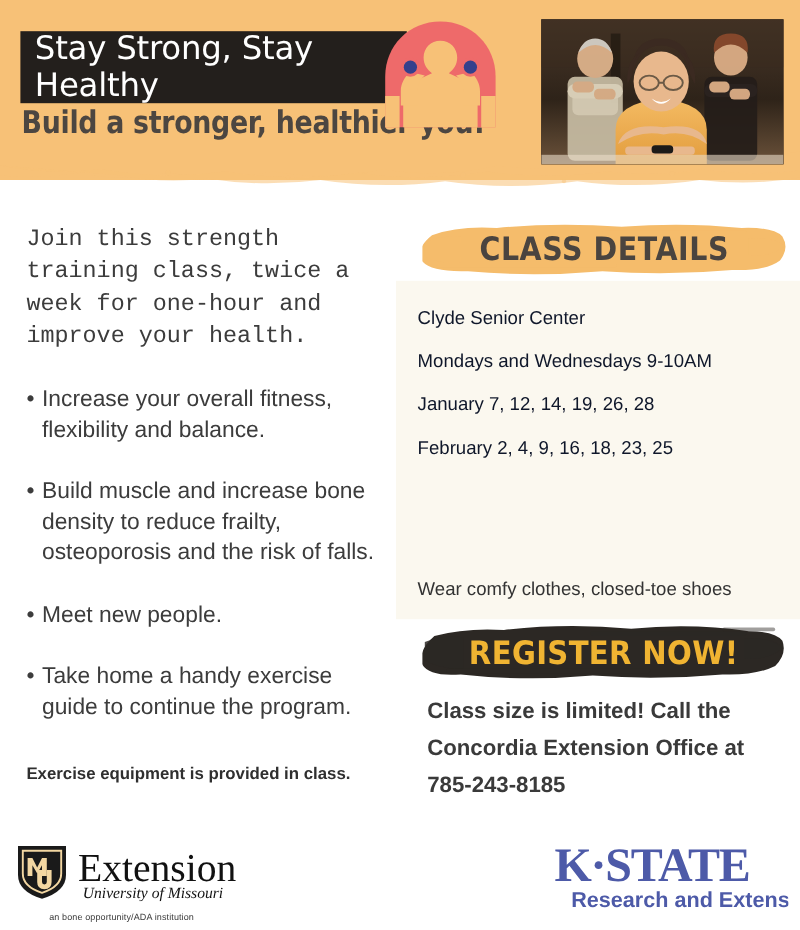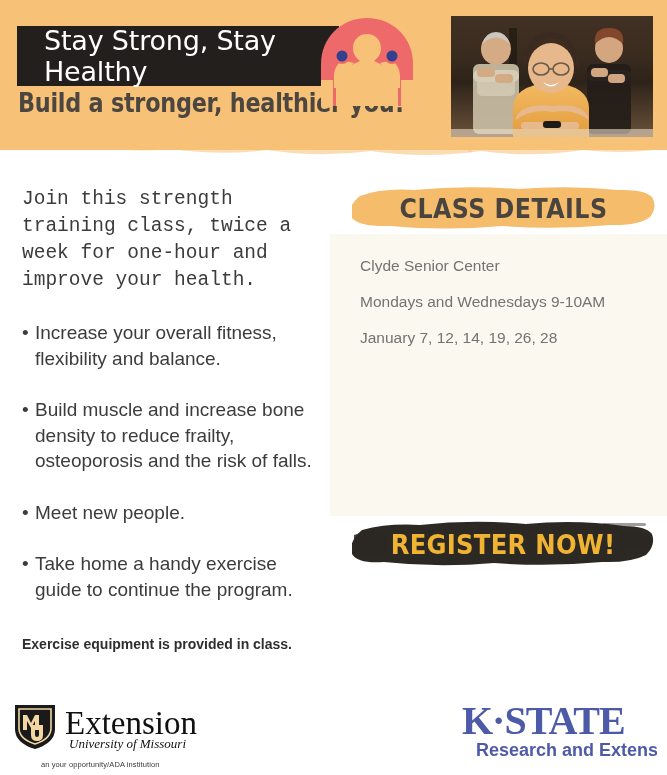--- a/index.html
+++ b/index.html
@@ -26,21 +26,21 @@
     position:absolute;left:17px;top:26px;
     width:322px;height:60px;
     background:#231f1c;
     display:flex;align-items:center;
     z-index:3;
   }
   .title-bar span{
     color:#ffffff;
     font-size:27px;
     letter-spacing:-.2px;
-    padding-left:27px;
+    padding-left:12px;
     font-family:"DejaVu Sans", sans-serif;
     font-weight:400;
   }
   .logo-mark{
     position:absolute;left:315px;top:16px;width:105px;height:92px;z-index:5;
   }
   .tagline{
     position:absolute;left:18px;top:88px;z-index:3;
     font-family:"DejaVu Sans", sans-serif;
     font-weight:700;
@@ -98,23 +98,22 @@
     z-index:2;
   }
   .details-panel{
     position:absolute;left:330px;top:234px;width:337px;height:282px;
     background:#fbf8ef;
   }
   .details-list{
     position:absolute;left:348px;top:256px;width:305px;
   }
   .details-list .d-line{
-    font-size:15.5px;color:#737373;line-height:19px;margin-bottom:17px;
-    font-family:"Liberation Sans", sans-serif;
-    margin-left:12px;
+    font-size:15.5px;color:#0f172a;line-height:19px;margin-bottom:17px;
+    font-family:"Liberation Sans", sans-serif;
   }
   .details-note{
     position:absolute;left:348px;top:483px;
     font-size:15.5px;color:#333;
     font-family:"Liberation Sans", sans-serif;
   }
 
   .register-head{
     position:absolute;left:352px;top:521px;width:302px;height:46px;
   }
@@ -260,49 +259,52 @@
     </svg>
     <div class="label">CLASS DETAILS</div>
   </div>
 
   <div class="details-panel"></div>
 
   <div class="details-list">
     <div class="d-line">Clyde Senior Center</div>
     <div class="d-line">Mondays and Wednesdays 9-10AM</div>
     <div class="d-line">January 7, 12, 14, 19, 26, 28</div>
-  </div>
-
+    <div class="d-line">February 2, 4, 9, 16, 18, 23, 25</div>
+  </div>
+
+  <div class="details-note">Wear comfy clothes, closed-toe shoes</div>
 
   <div class="register-head">
     <svg viewBox="0 0 302 46" width="302" height="46" preserveAspectRatio="none" style="position:absolute;left:0;top:0;">
       <path d="M10 9 q26 -7 58 -5 q52 -6 106 -1 q50 -5 98 2 q22 0 28 8 q4 11 -6 21 q-16 8 -44 7 q-54 5 -108 1 q-56 5 -110 -1 q-26 2 -32 -8 q-4 -12 10 -24 Z" fill="#2c2824"></path>
       <path d="M2 14 q16 -6 32 -4 l0 26 q-20 1 -32 -7 z" fill="#2c2824" opacity=".85"></path>
       <path d="M268 11 q24 -1 32 8 q-10 10 -32 9 z" fill="#2c2824" opacity=".85"></path>
       <rect x="20" y="36" width="170" height="4" rx="2" fill="#2c2824" opacity=".75"></rect>
       <rect x="140" y="5" width="130" height="4" rx="2" fill="#2c2824" opacity=".6"></rect>
       <rect x="250" y="2" width="44" height="3" rx="1.5" fill="#2c2824" opacity=".45"></rect>
     </svg>
     <div class="label">REGISTER NOW!</div>
   </div>
 
+  <div class="register-text">Class size is limited! Call the Concordia Extension Office at 785-243-8185</div>
 
   <div class="mu-logo">
     <svg viewBox="0 0 215 48" width="215" height="48">
       <g>
         <path d="M3 2 L43 2 L43 26 q0 14 -20 20 q-20 -6 -20 -20 Z" fill="#1a1a1a"></path>
         <path d="M7 6 L39 6 L39 25 q0 11 -16 16 q-16 -5 -16 -16 Z" fill="none" stroke="#f3d7a2" stroke-width="1.6"></path>
         <path d="M11 12 L15 12 L19 20 L23 12 L27 12 L27 27 L23 27 L23 18 L19 25 L15 18 L15 27 L11 27 Z" fill="#f3d7a2"></path>
         <path d="M19 22 L19 32 q0 6 6 6 q6 0 6 -6 L31 22 L27 22 L27 32 q0 2 -2 2 q-2 0 -2 -2 L23 22 Z" fill="#f3d7a2"></path>
       </g>
       <text x="53" y="31" font-family="'Liberation Serif', serif" font-size="33" fill="#111">Extension</text>
       <text x="57" y="45" font-family="'Liberation Serif', serif" font-style="italic" font-size="13" fill="#111">University of Missouri</text>
     </svg>
   </div>
-  <div class="mu-fineprint">an your opportunity/ADA institution</div>
+  <div class="mu-fineprint">an bone opportunity/ADA institution</div>
 
   <div class="kstate-logo">
     <svg viewBox="0 0 195 62" width="195" height="62">
       <text x="0" y="34" font-family="'Liberation Serif', serif" font-weight="bold" font-size="40" fill="#4d5aa8" letter-spacing="-1">K·STATE</text>
       <text x="14" y="56" font-family="'Liberation Sans', sans-serif" font-weight="bold" font-size="18" fill="#4d5aa8">Research and Extension</text>
     </svg>
   </div>
 
 </div>
 

